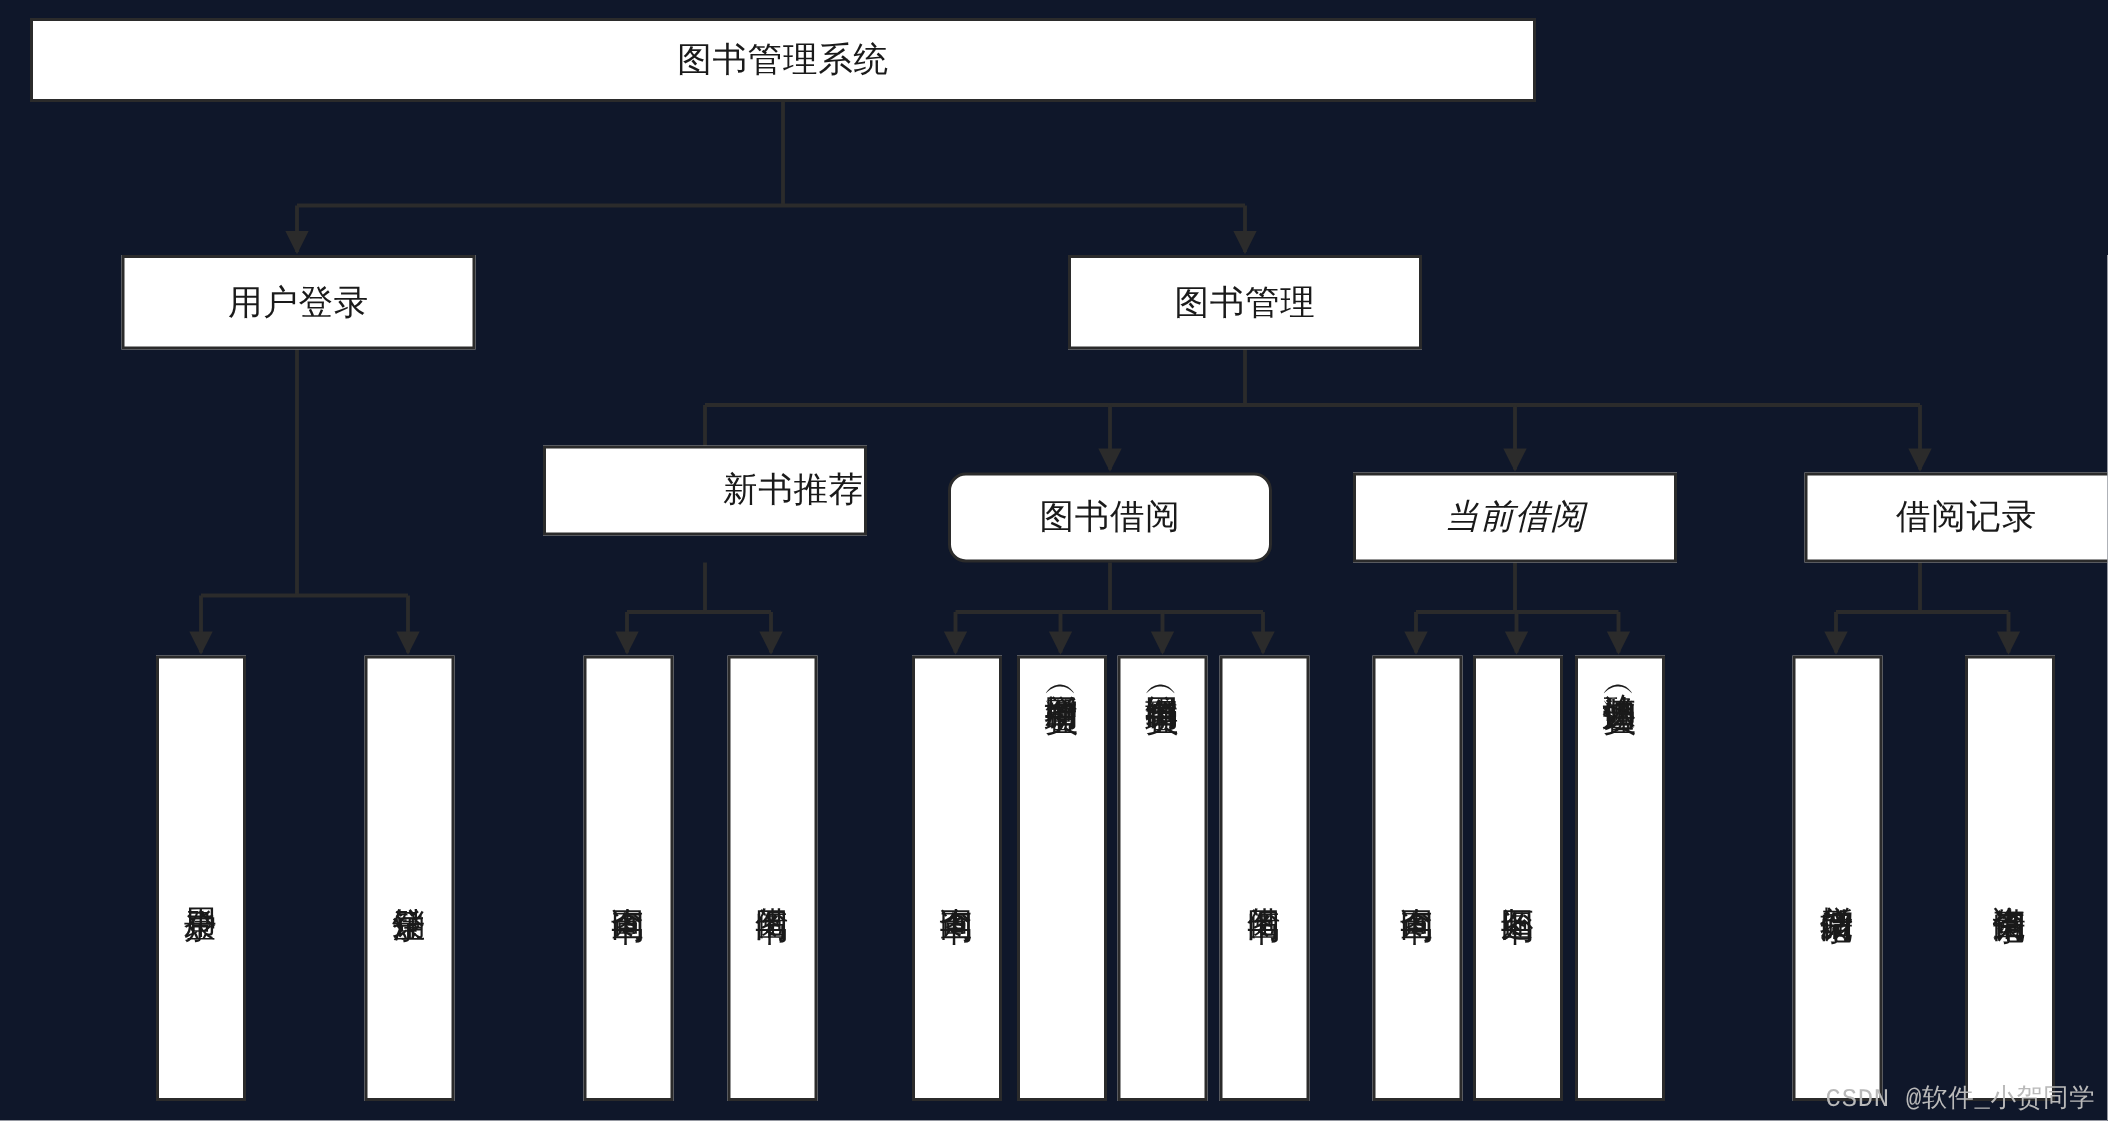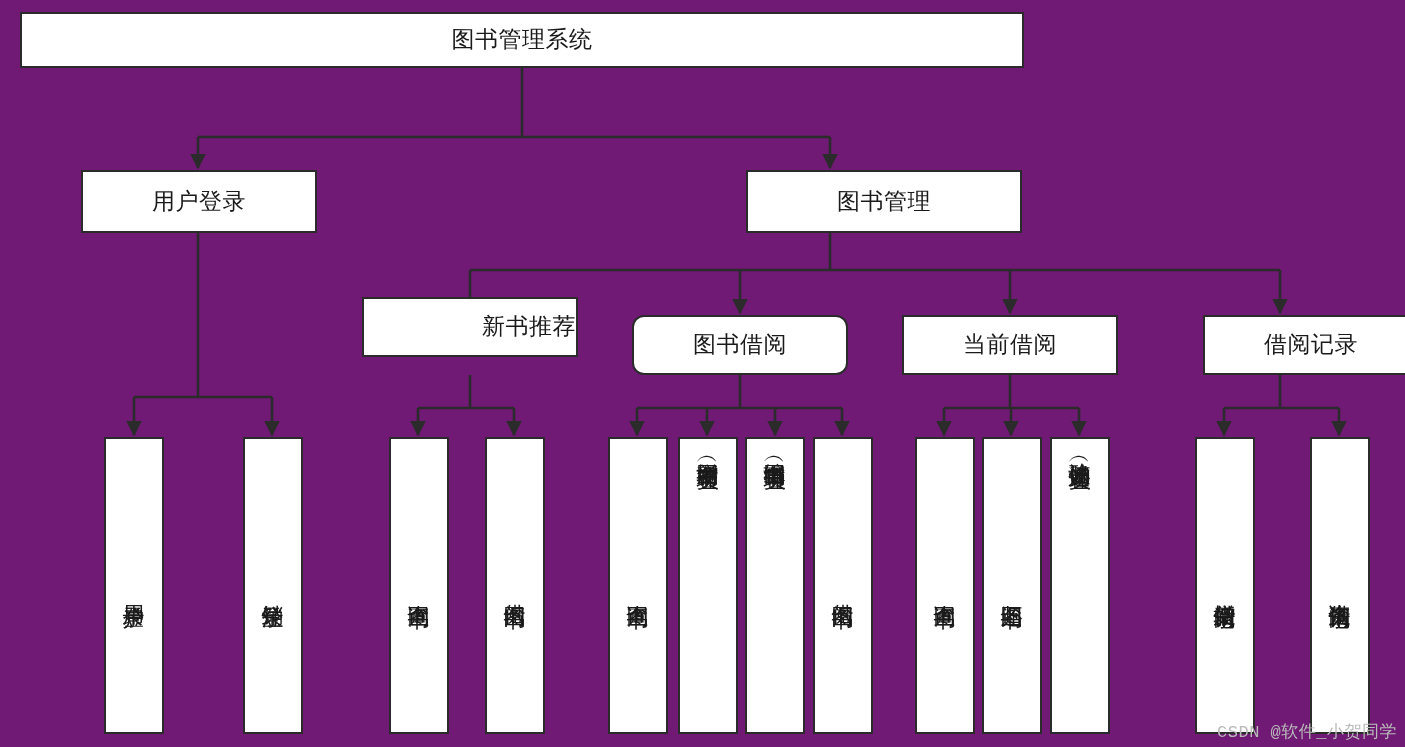--- a/index.html
+++ b/index.html
@@ -8,21 +8,21 @@
     padding: 0;
     background: #ffffff;
   }
   body {
     font-family: "Liberation Sans", "DejaVu Sans", sans-serif;
   }
   #diagram-root {
     position: relative;
     width: 1405px;
     height: 747px;
-    background: #701a75;
+    background: #0f172a;
     overflow: hidden;
   }
   svg#connectors {
     position: absolute;
     left: 0;
     top: 0;
     width: 1405px;
     height: 747px;
     pointer-events: none;
   }
@@ -133,31 +133,31 @@
     </g>
   </svg>
 
   <div class="node horiz root" style="left:20px; top:12px; width:1004px; height:56px;">
     <span class="label">图书管理系统</span>
   </div>
 
   <div class="node horiz" style="left:81px; top:170px; width:236px; height:63px;">
     <span class="label">用户登录</span>
   </div>
-  <div class="node horiz" style="left:712px; top:170px; width:276px; height:63px;margin-left:34px;">
+  <div class="node horiz" style="left:712px; top:170px; width:236px; height:63px;">
     <span class="label">图书管理</span>
   </div>
 
   <div class="node horiz" style="left:362px; top:297px; width:216px; height:60px;justify-content:flex-end;">
     <span class="label">新书推荐</span>
   </div>
   <div class="node horiz" style="left:632px; top:315px; width:216px; height:60px;border-radius:12px;">
     <span class="label">图书借阅</span>
   </div>
-  <div class="node horiz" style="left:902px; top:315px; width:216px; height:60px;">
+  <div class="node horiz" style="left:902px; top:315px; width:216px; height:60px;font-style:italic;">
     <span class="label">当前借阅</span>
   </div>
   <div class="node horiz" style="left:1203px; top:315px; width:216px; height:60px;">
     <span class="label">借阅记录</span>
   </div>
 
   <div class="node vert mid" style="left:104px; top:437px; width:60px; height:297px;">
     <span class="label">用户登录</span>
   </div>
   <div class="node vert mid" style="left:243px; top:437px; width:60px; height:297px;">

